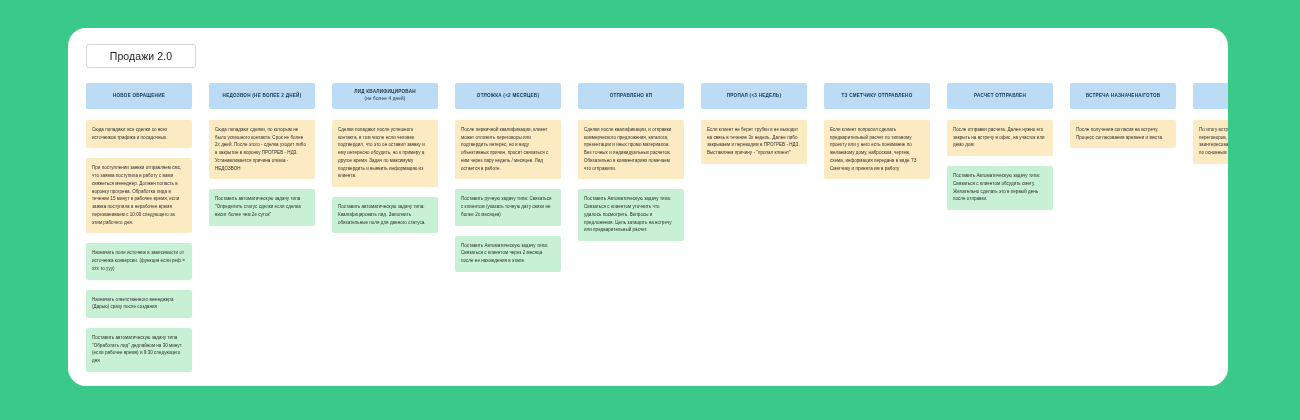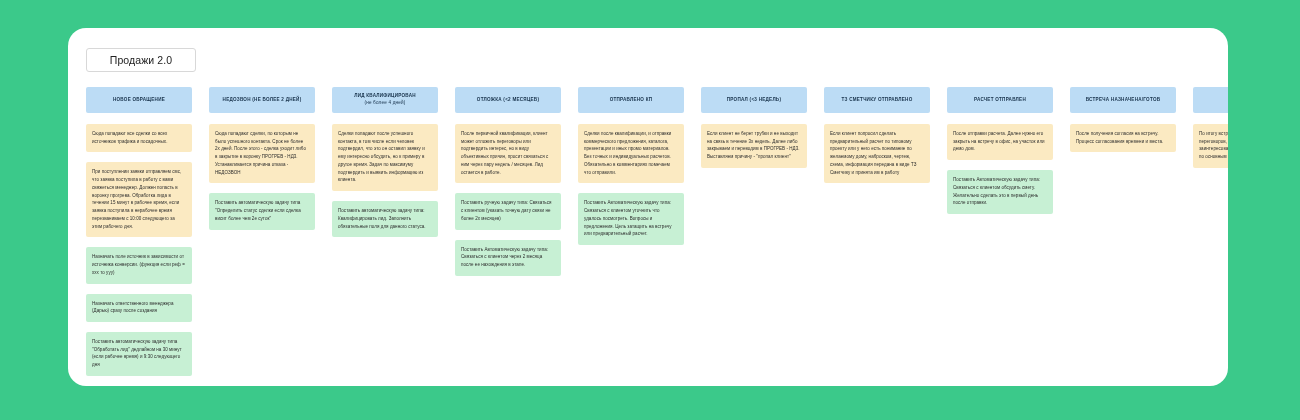--- a/index.html
+++ b/index.html
@@ -19,21 +19,22 @@
     width: 1160px;
     height: 358px;
     background: #ffffff;
     border-radius: 18px;
     overflow: hidden;
   }
   #board-inner {
     position: relative;
     width: 100%;
     height: 100%;
-    padding: 20px 0 0 18px;
+    padding: 0 0 0 18px;
+    margin-top: 16px;
   }
   #board-title-box {
     width: 110px;
     height: 24px;
     border: 1px solid #d8d8d8;
     border-radius: 3px;
     background: #fff;
     display: flex;
     align-items: center;
     justify-content: center;

